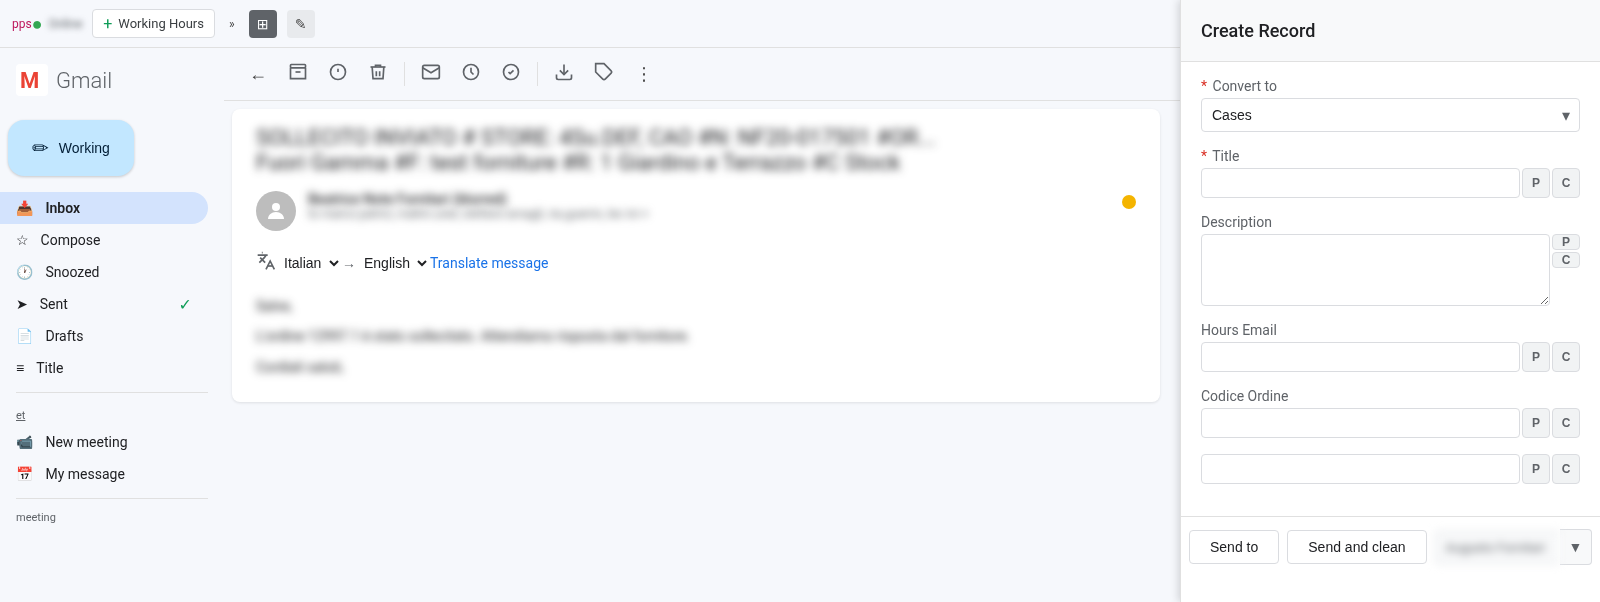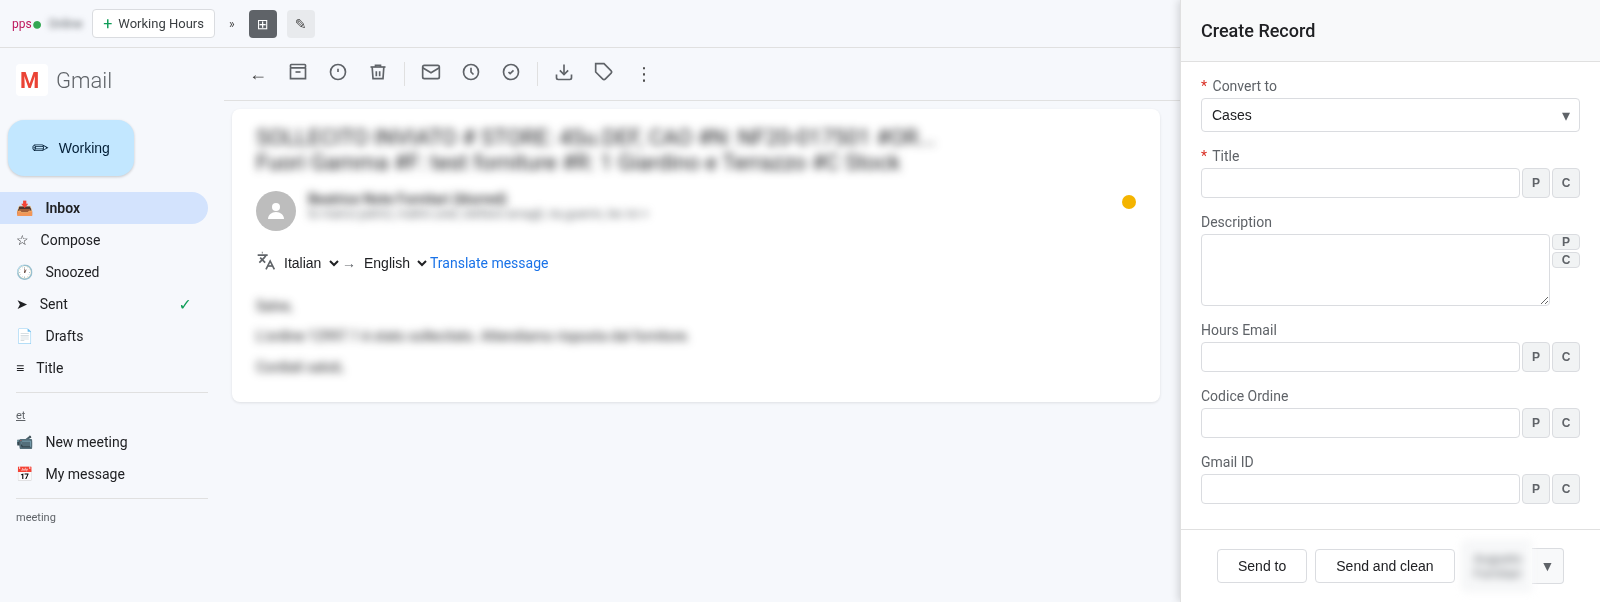--- a/index.html
+++ b/index.html
@@ -142,21 +142,21 @@
     .form-select {
       width: 100%; border: 1px solid #dadce0; border-radius: 4px;
       padding: 8px 32px 8px 10px; font-size: 14px; color: #202124;
       background: white; appearance: none; cursor: pointer; outline: none;
     }
     .select-arrow {
       position: absolute; right: 10px; top: 50%; transform: translateY(-50%);
       color: #5f6368; pointer-events: none; font-size: 16px;
     }
     .panel-footer {
-      padding: 12px 36px; border-top: 1px solid #e0e0e0;
+      padding: 12px 8px; border-top: 1px solid #e0e0e0;
       display: flex; align-items: center; gap: 8px;
       background: white;
       position: sticky; bottom: 0;
     }
     .footer-btn {
       padding: 8px 20px; border-radius: 4px; font-size: 14px;
       cursor: pointer; border: 1px solid #dadce0;
       background: white; color: #202124; font-weight: 500;
     }
     .footer-dropdown {
@@ -458,21 +458,20 @@
     <div class="form-group">
       <label class="form-label">Codice Ordine</label>
       <div class="input-with-btns">
         <input class="form-input" type="text" style="">
         <button class="input-action-btn">P</button>
         <button class="input-action-btn">C</button>
       </div>
     </div>
 
     <div class="form-group">
-      <label class="form-label">Gmail ID</label>
       <div class="input-with-btns">
         <input class="form-input" type="text" style="">
         <button class="input-action-btn">P</button>
         <button class="input-action-btn">C</button>
       </div>
     </div>
   </div>
 
   <div class="panel-footer">
     <button class="footer-btn">Send to</button>

